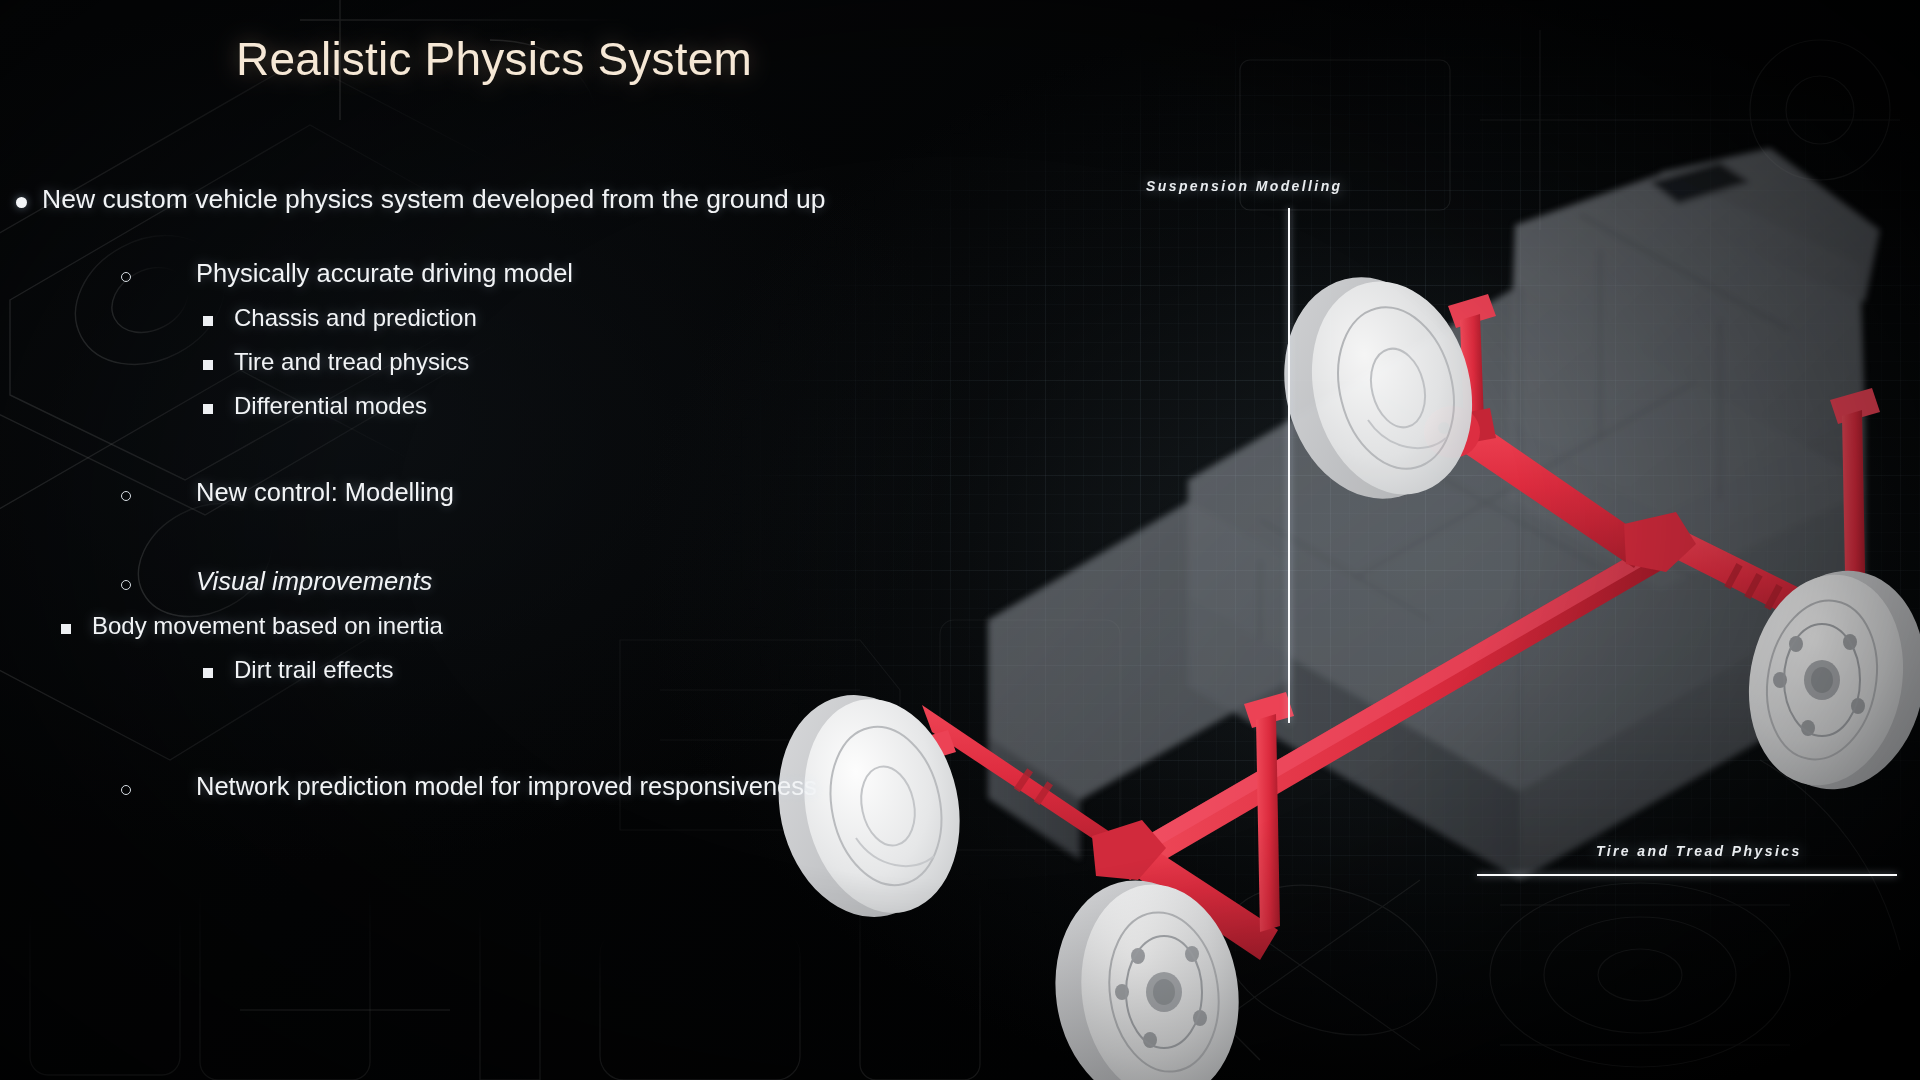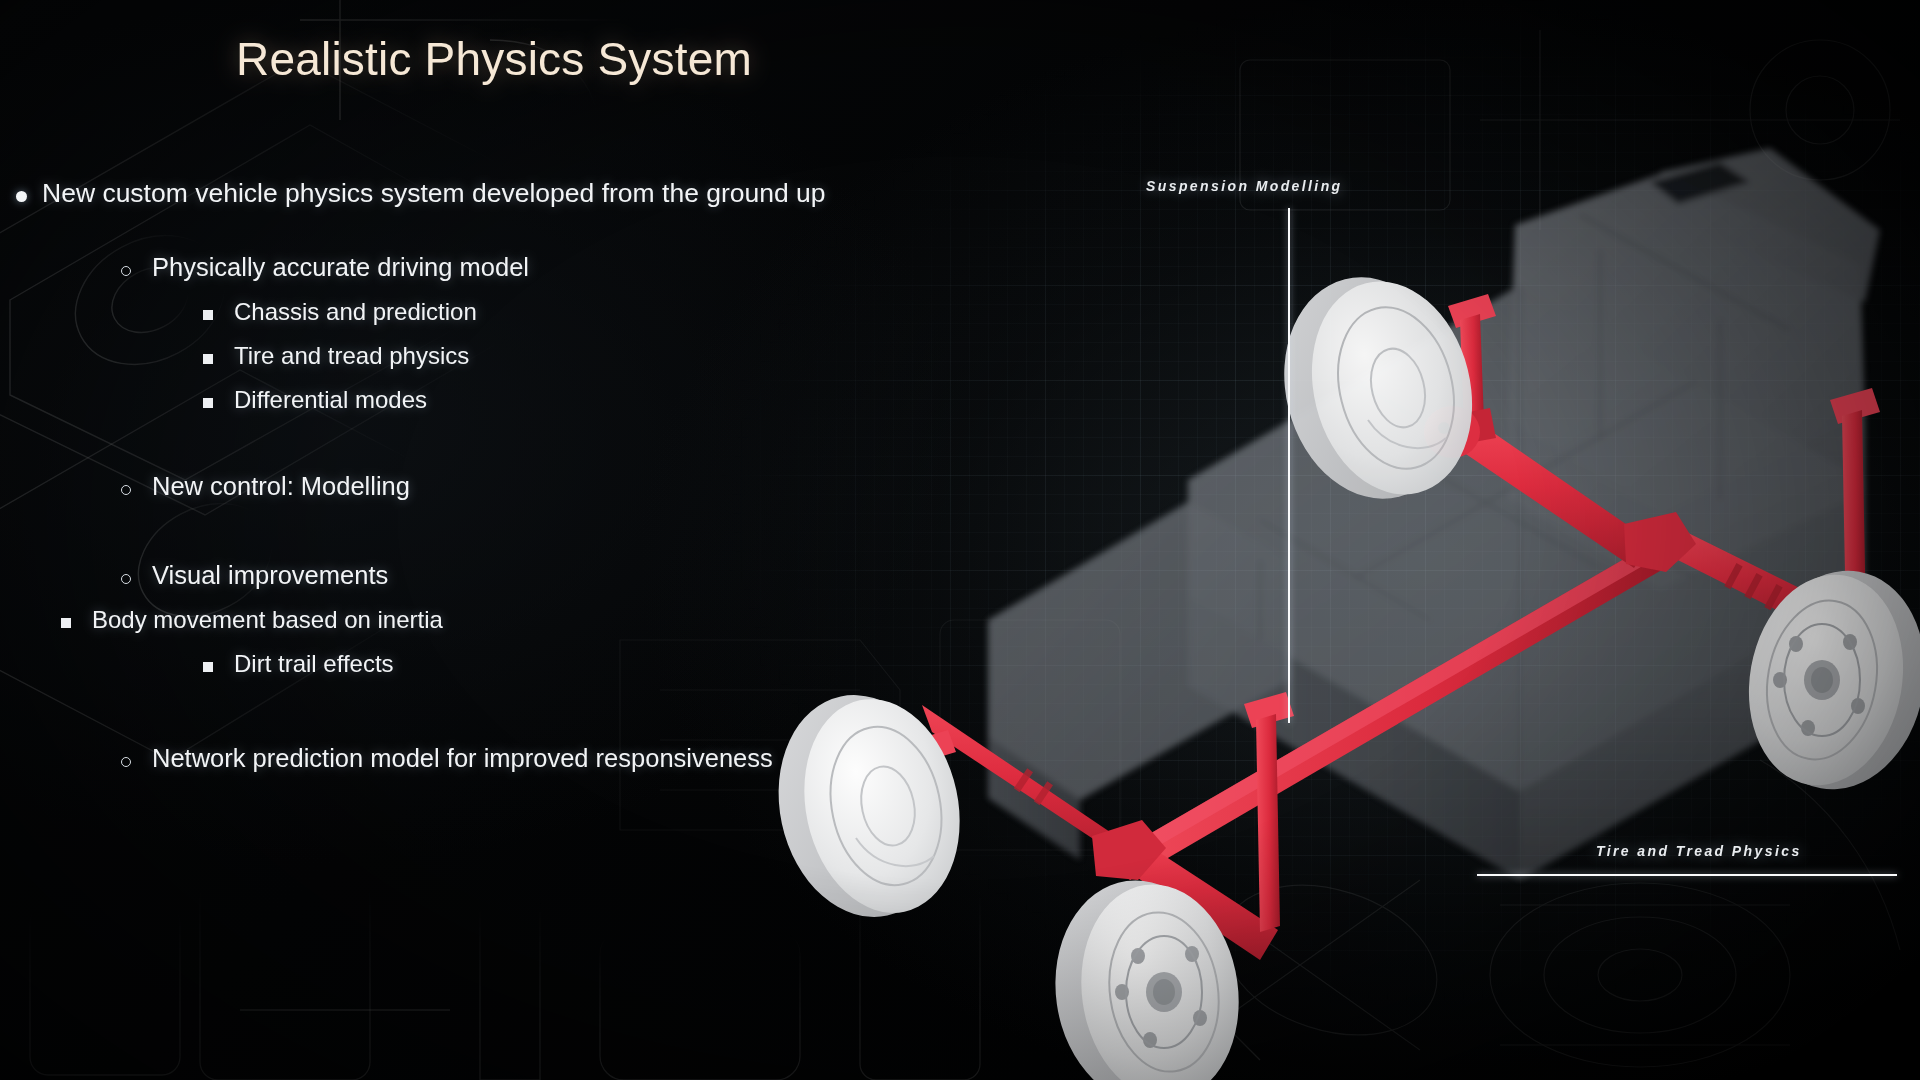--- a/index.html
+++ b/index.html
@@ -55,21 +55,21 @@
 
   
   .lvl1 { margin-bottom:0; }
   .lvl1 .b-mark { width:42px; }
   .lvl1 .b-mark i { width:11px; height:11px; border-radius:50%; background:#F4F6F8; display:block;
                     box-shadow:0 0 8px rgba(200,225,255,.45); }
   .lvl1 .b-text { font-size:26.5px; }
   .lvl1 { padding-left:0px; }
 
   
-  .lvl2 { padding-left:100px; }
+  .lvl2 { padding-left:100px;gap:44px; }
   .lvl2 .b-mark { width:52px; }
   .lvl2 .b-mark i { width:10px; height:10px; border-radius:50%; background:transparent;
                     border:1.6px solid #D8DEE4; display:block; }
   .lvl2 .b-text { font-size:25.5px; }
 
   
   .lvl3 { padding-left:182px; }
   .lvl3 .b-mark { width:52px; }
   .lvl3 .b-mark i { width:10px; height:10px; background:#EDEFF2; display:block; }
   .lvl3 .b-text { font-size:24px; }
@@ -323,21 +323,21 @@
         <ellipse cx="204" cy="872" rx="38" ry="56" fill="none" stroke="#A9ACB0" stroke-width="2"></ellipse>
       </g>
     </svg>
   </div>
 
   <div class="vignette"></div>
 
   <h1 id="title">Realistic Physics System</h1>
 
   <div id="bullets">
-      <div class="b-row lvl1" style="margin-top: 2px;">
+      <div class="b-row lvl1" style="margin-top: 8px;">
         <span class="b-mark">
           <i></i>
         </span>
         <span class="b-text">New custom vehicle physics system developed from the ground up</span>
       </div>
       <div class="b-row lvl2" style="margin-top: 44px;">
         <span class="b-mark">
           <i></i>
         </span>
         <span class="b-text">Physically accurate driving model</span>
@@ -359,39 +359,39 @@
           <i></i>
         </span>
         <span class="b-text">Differential modes</span>
       </div>
       <div class="b-row lvl2" style="margin-top: 58px;">
         <span class="b-mark">
           <i></i>
         </span>
         <span class="b-text">New control: Modelling</span>
       </div>
-      <div class="b-row lvl2" style="margin-top: 60px;">
+      <div class="b-row lvl2" style="margin-top: 60px; font-style: italic;">
         <span class="b-mark">
           <i></i>
         </span>
         <span class="b-text">Visual improvements</span>
       </div>
       <div class="b-row lvl3" style="margin-top: 16px; padding-left: 40px;">
         <span class="b-mark">
           <i></i>
         </span>
         <span class="b-text">Body movement based on inertia</span>
       </div>
       <div class="b-row lvl3" style="margin-top: 16px;">
         <span class="b-mark">
           <i></i>
         </span>
         <span class="b-text">Dirt trail effects</span>
       </div>
-      <div class="b-row lvl2" style="margin-top: 66px;">
+      <div class="b-row lvl2" style="margin-top: 88px;">
         <span class="b-mark">
           <i></i>
         </span>
         <span class="b-text">Network prediction model for improved responsiveness</span>
       </div>
     </div>
 
   <div class="leader" id="leader-susp"></div>
   <div class="leader" id="leader-tire"></div>
 

